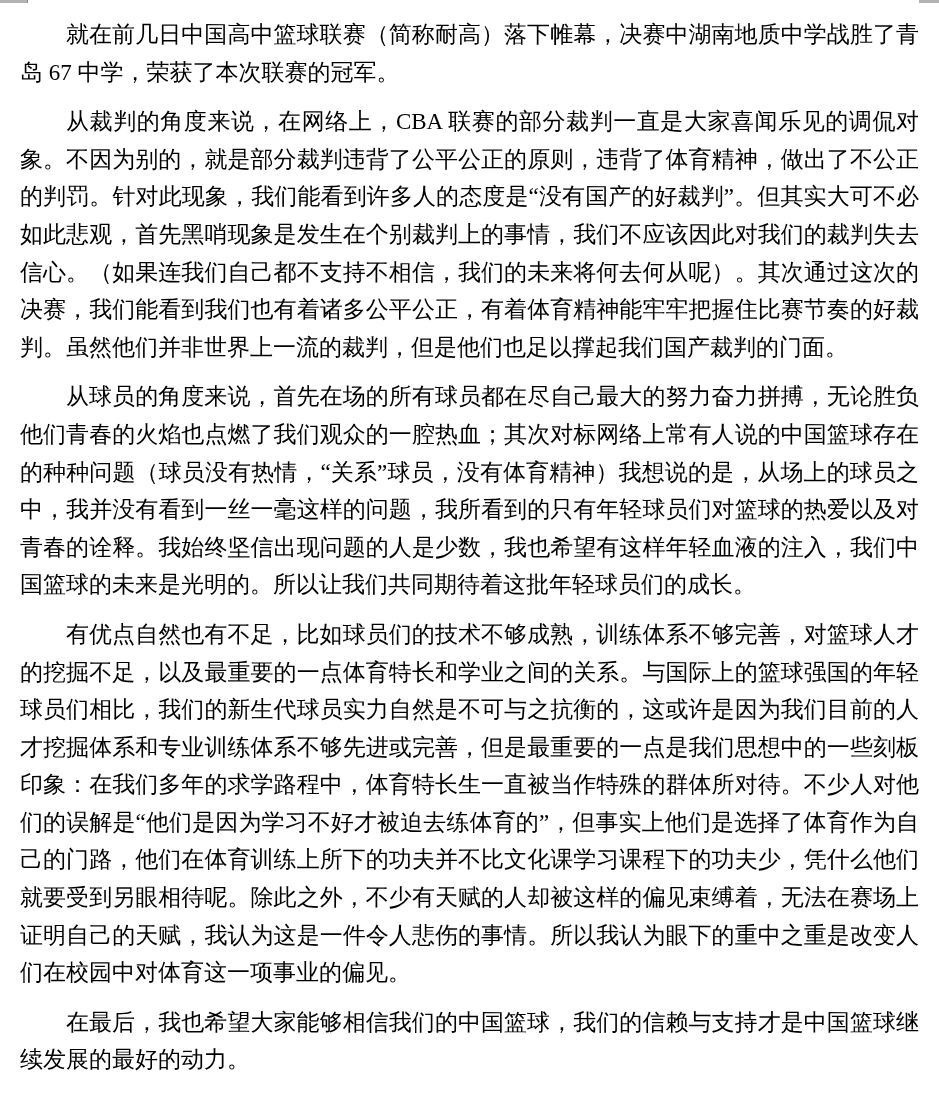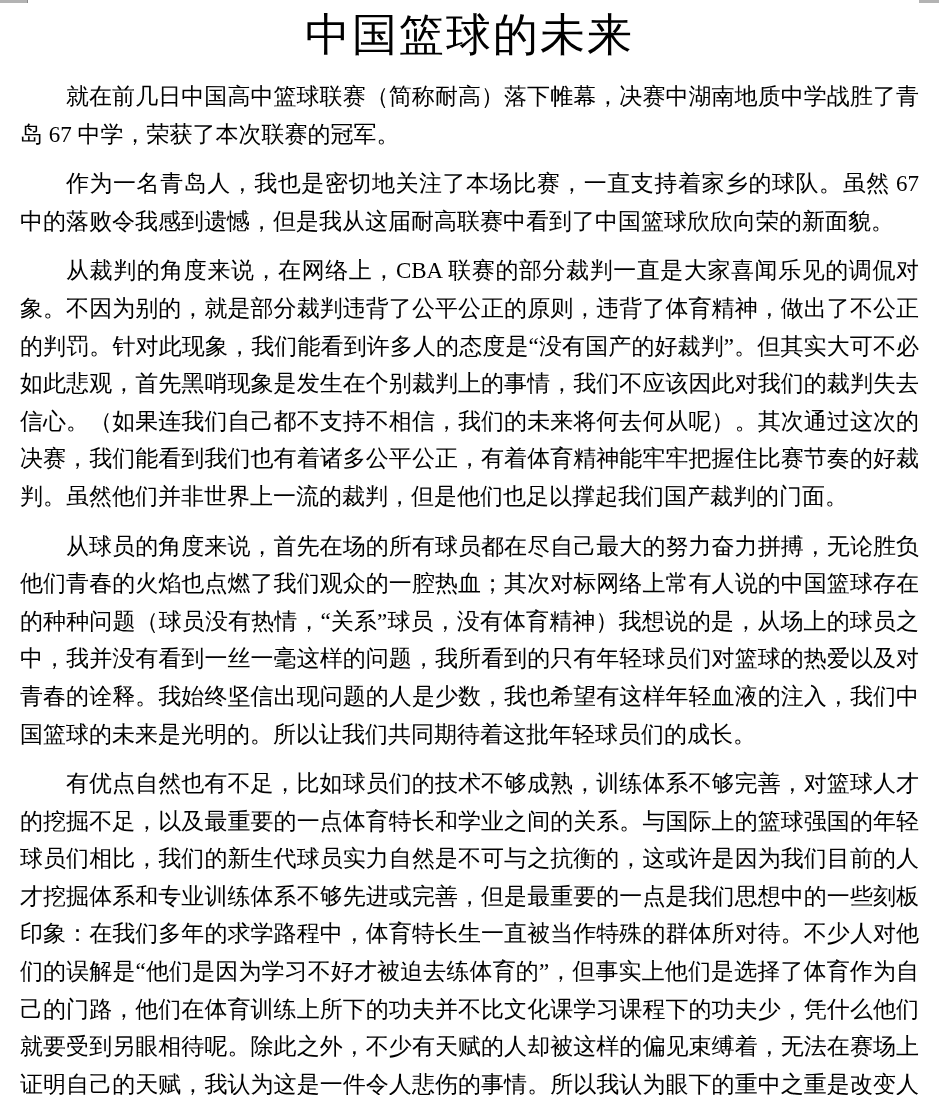--- a/index.html
+++ b/index.html
@@ -53,24 +53,22 @@
   }
 </style>
 </head>
 <body>
 
 <div class="edge-artifact left"></div>
 <div class="edge-artifact right"></div>
 
 <div class="page">
 
-  <h1 class="doc-title">中国篮球的未来</h1>
 
   <div class="essay">
     <p>就在前几日中国高中篮球联赛（简称耐高）落下帷幕，决赛中湖南地质中学战胜了青岛 67 中学，荣获了本次联赛的冠军。</p>
-    <p>作为一名青岛人，我也是密切地关注了本场比赛，一直支持着家乡的球队。虽然 67 中的落败令我感到遗憾，但是我从这届耐高联赛中看到了中国篮球欣欣向荣的新面貌。</p>
     <p>从裁判的角度来说，在网络上，CBA 联赛的部分裁判一直是大家喜闻乐见的调侃对象。不因为别的，就是部分裁判违背了公平公正的原则，违背了体育精神，做出了不公正的判罚。针对此现象，我们能看到许多人的态度是“没有国产的好裁判”。但其实大可不必如此悲观，首先黑哨现象是发生在个别裁判上的事情，我们不应该因此对我们的裁判失去信心。（如果连我们自己都不支持不相信，我们的未来将何去何从呢）。其次通过这次的决赛，我们能看到我们也有着诸多公平公正，有着体育精神能牢牢把握住比赛节奏的好裁判。虽然他们并非世界上一流的裁判，但是他们也足以撑起我们国产裁判的门面。</p>
     <p>从球员的角度来说，首先在场的所有球员都在尽自己最大的努力奋力拼搏，无论胜负他们青春的火焰也点燃了我们观众的一腔热血；其次对标网络上常有人说的中国篮球存在的种种问题（球员没有热情，“关系”球员，没有体育精神）我想说的是，从场上的球员之中，我并没有看到一丝一毫这样的问题，我所看到的只有年轻球员们对篮球的热爱以及对青春的诠释。我始终坚信出现问题的人是少数，我也希望有这样年轻血液的注入，我们中国篮球的未来是光明的。所以让我们共同期待着这批年轻球员们的成长。</p>
     <p>有优点自然也有不足，比如球员们的技术不够成熟，训练体系不够完善，对篮球人才的挖掘不足，以及最重要的一点体育特长和学业之间的关系。与国际上的篮球强国的年轻球员们相比，我们的新生代球员实力自然是不可与之抗衡的，这或许是因为我们目前的人才挖掘体系和专业训练体系不够先进或完善，但是最重要的一点是我们思想中的一些刻板印象：在我们多年的求学路程中，体育特长生一直被当作特殊的群体所对待。不少人对他们的误解是“他们是因为学习不好才被迫去练体育的”，但事实上他们是选择了体育作为自己的门路，他们在体育训练上所下的功夫并不比文化课学习课程下的功夫少，凭什么他们就要受到另眼相待呢。除此之外，不少有天赋的人却被这样的偏见束缚着，无法在赛场上证明自己的天赋，我认为这是一件令人悲伤的事情。所以我认为眼下的重中之重是改变人们在校园中对体育这一项事业的偏见。</p>
     <p>在最后，我也希望大家能够相信我们的中国篮球，我们的信赖与支持才是中国篮球继续发展的最好的动力。</p>
   </div>
 
 </div>
 
 </body></html>

